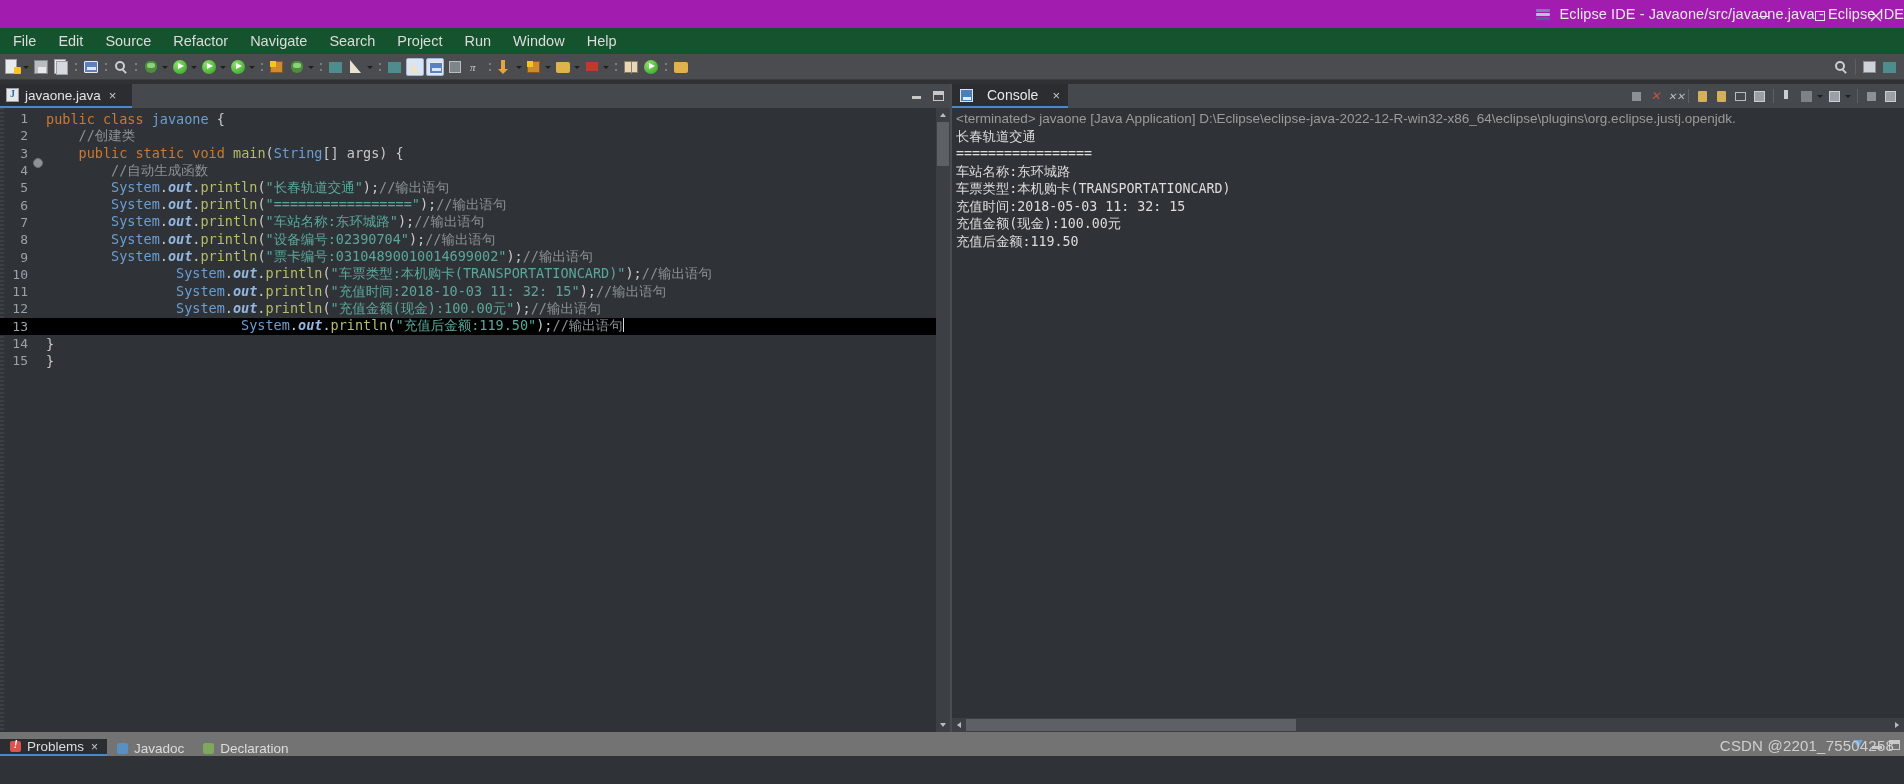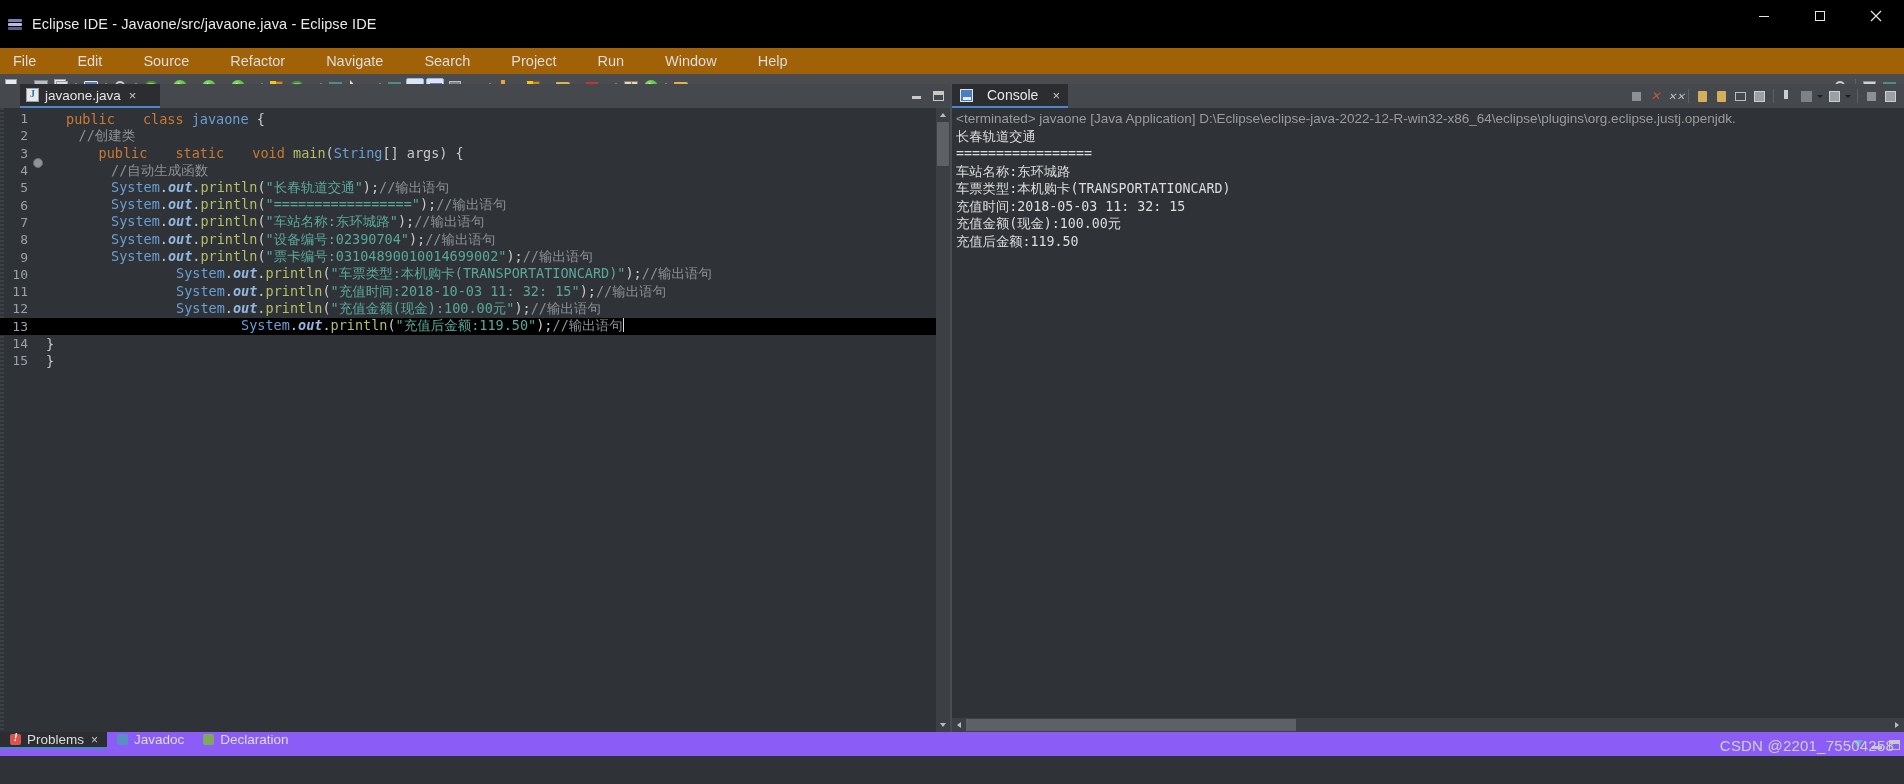--- a/index.html
+++ b/index.html
@@ -6,25 +6,26 @@
   html, body {
     width: 1904px; height: 784px;
     background: #2f3135;
     font-family: "Liberation Sans", sans-serif;
     overflow: hidden;
   }
   body { position: relative; }
 
   
   .titlebar {
-    height: 48px;
-    background: #000000;
+    height: 28px;
+    background: #a21caf;
     display: flex;
     align-items: center;
     position: relative;
+    justify-content: flex-end;
   }
   .title-icon {
     width: 16px; height: 16px;
     margin-left: 8px; margin-right: 8px;
     position: relative;
     flex: none;
   }
   .title-icon .b1 { position:absolute; left:0; top:3px; width:14px; height:3px; background:#7b7fb5; border-radius:1px;}
   .title-icon .b2 { position:absolute; left:0; top:7px; width:14px; height:3px; background:#babdd8; border-radius:1px;}
   .title-icon .b3 { position:absolute; left:0; top:11px; width:14px; height:3px; background:#5a5f92; border-radius:1px;}
@@ -41,25 +42,24 @@
   .win-btn {
     width: 56px; height: 32px;
     display: flex; align-items: center; justify-content: center;
     color: #e6e6e6;
   }
   .win-btn svg { display:block; }
 
   
   .menubar {
     height: 26px;
-    background: #a16207;
+    background: #14532d;
     display: flex;
     align-items: center;
     padding-left: 2px;
-    gap: 19px;
   }
   .menu-item {
     color: #dcdcdc;
     font-size: 14.5px;
     padding: 3px 11px 4px 11px;
     white-space: nowrap;
   }
 
   
   .toolbar {
@@ -158,25 +158,24 @@
   }
   .editor-tabbar {
     height: 24px;
     background: #45494d;
     display: flex; align-items: stretch;
     position: relative;
   }
   .etab {
     background: #2b2d30;
     display:flex; align-items:center;
-    padding: 0 24px 0 6px;
+    padding: 0 16px 0 6px;
     gap: 6px;
     border-bottom: 2px solid #4a88c7;
     min-width: 120px;
-    margin-left: 20px;
   }
   .etab .j-ico {
     width: 13px; height: 14px;
     background: #e8e8e8;
     border: 1px solid #9aa0a6;
     position: relative; flex:none;
   }
   .etab .j-ico::after {
     content:'J'; position:absolute; left:3px; top:-1px;
     font-size:10px; color:#2b6fb5; font-weight:bold;
@@ -226,21 +225,21 @@
     width: 16px; flex:none; position:relative;
   }
   .marker.bullet::after {
     content:''; position:absolute; left:3px; top:5px;
     width: 8px; height: 8px; border-radius: 50%;
     background: #8f9398; border:1px solid #6d7176;
   }
   .ctext { color:#d4d4d4; }
 
   
-  .kw   { color:#cc7832;margin-left:20px; }
+  .kw   { color:#cc7832; }
   .typ  { color:#6a9fd4; }
   .sys  { color:#6a9fd4; }
   .fld  { color:#93b7e0; font-style: italic; font-weight: bold; }
   .mth  { color:#b5bd68; }
   .str  { color:#5aa79a; }
   .cmt  { color:#8b9197; }
   .pun  { color:#c9c9c9; }
   .caret {
     display:inline-block; width:1px; height:14px;
     background:#dcdcdc; vertical-align:-2px;
@@ -330,22 +329,22 @@
   .hsb-r::after{content:''; position:absolute; top:3.5px; left:5px;
     border-top:3.5px solid transparent; border-bottom:3.5px solid transparent; border-left:4px solid #b8bcc0;}
   .hsb-thumb{ position:absolute; left:14px; top:1px; width:330px; height:12px; background:#5d6165;}
 
   
   .bottom {
     position:absolute; left:0; right:0; bottom:0; height:52px;
     background: #2f3337;
   }
   .bottom-tabbar {
-    height: 24px; background:#8b5cf6;
-    display:flex; align-items:flex-start;
+    height: 24px; background:#737373;
+    display:flex; align-items:flex-end;
     position: relative;
   }
   .btab {
     display:flex; align-items:center; gap:5px;
     padding: 0 9px;
     color:#dcdcdc; font-size:13.5px; white-space:nowrap;
   }
   .btab.active { background:#2b2d30; border-bottom:2px solid #4a88c7; }
   .btab .b-ico { width:13px; height:13px; position:relative; flex:none;}
   .ic-prob { position:absolute; left:1px; top:1px; width:11px; height:11px; background:#d9534f; border-radius:2px;}

